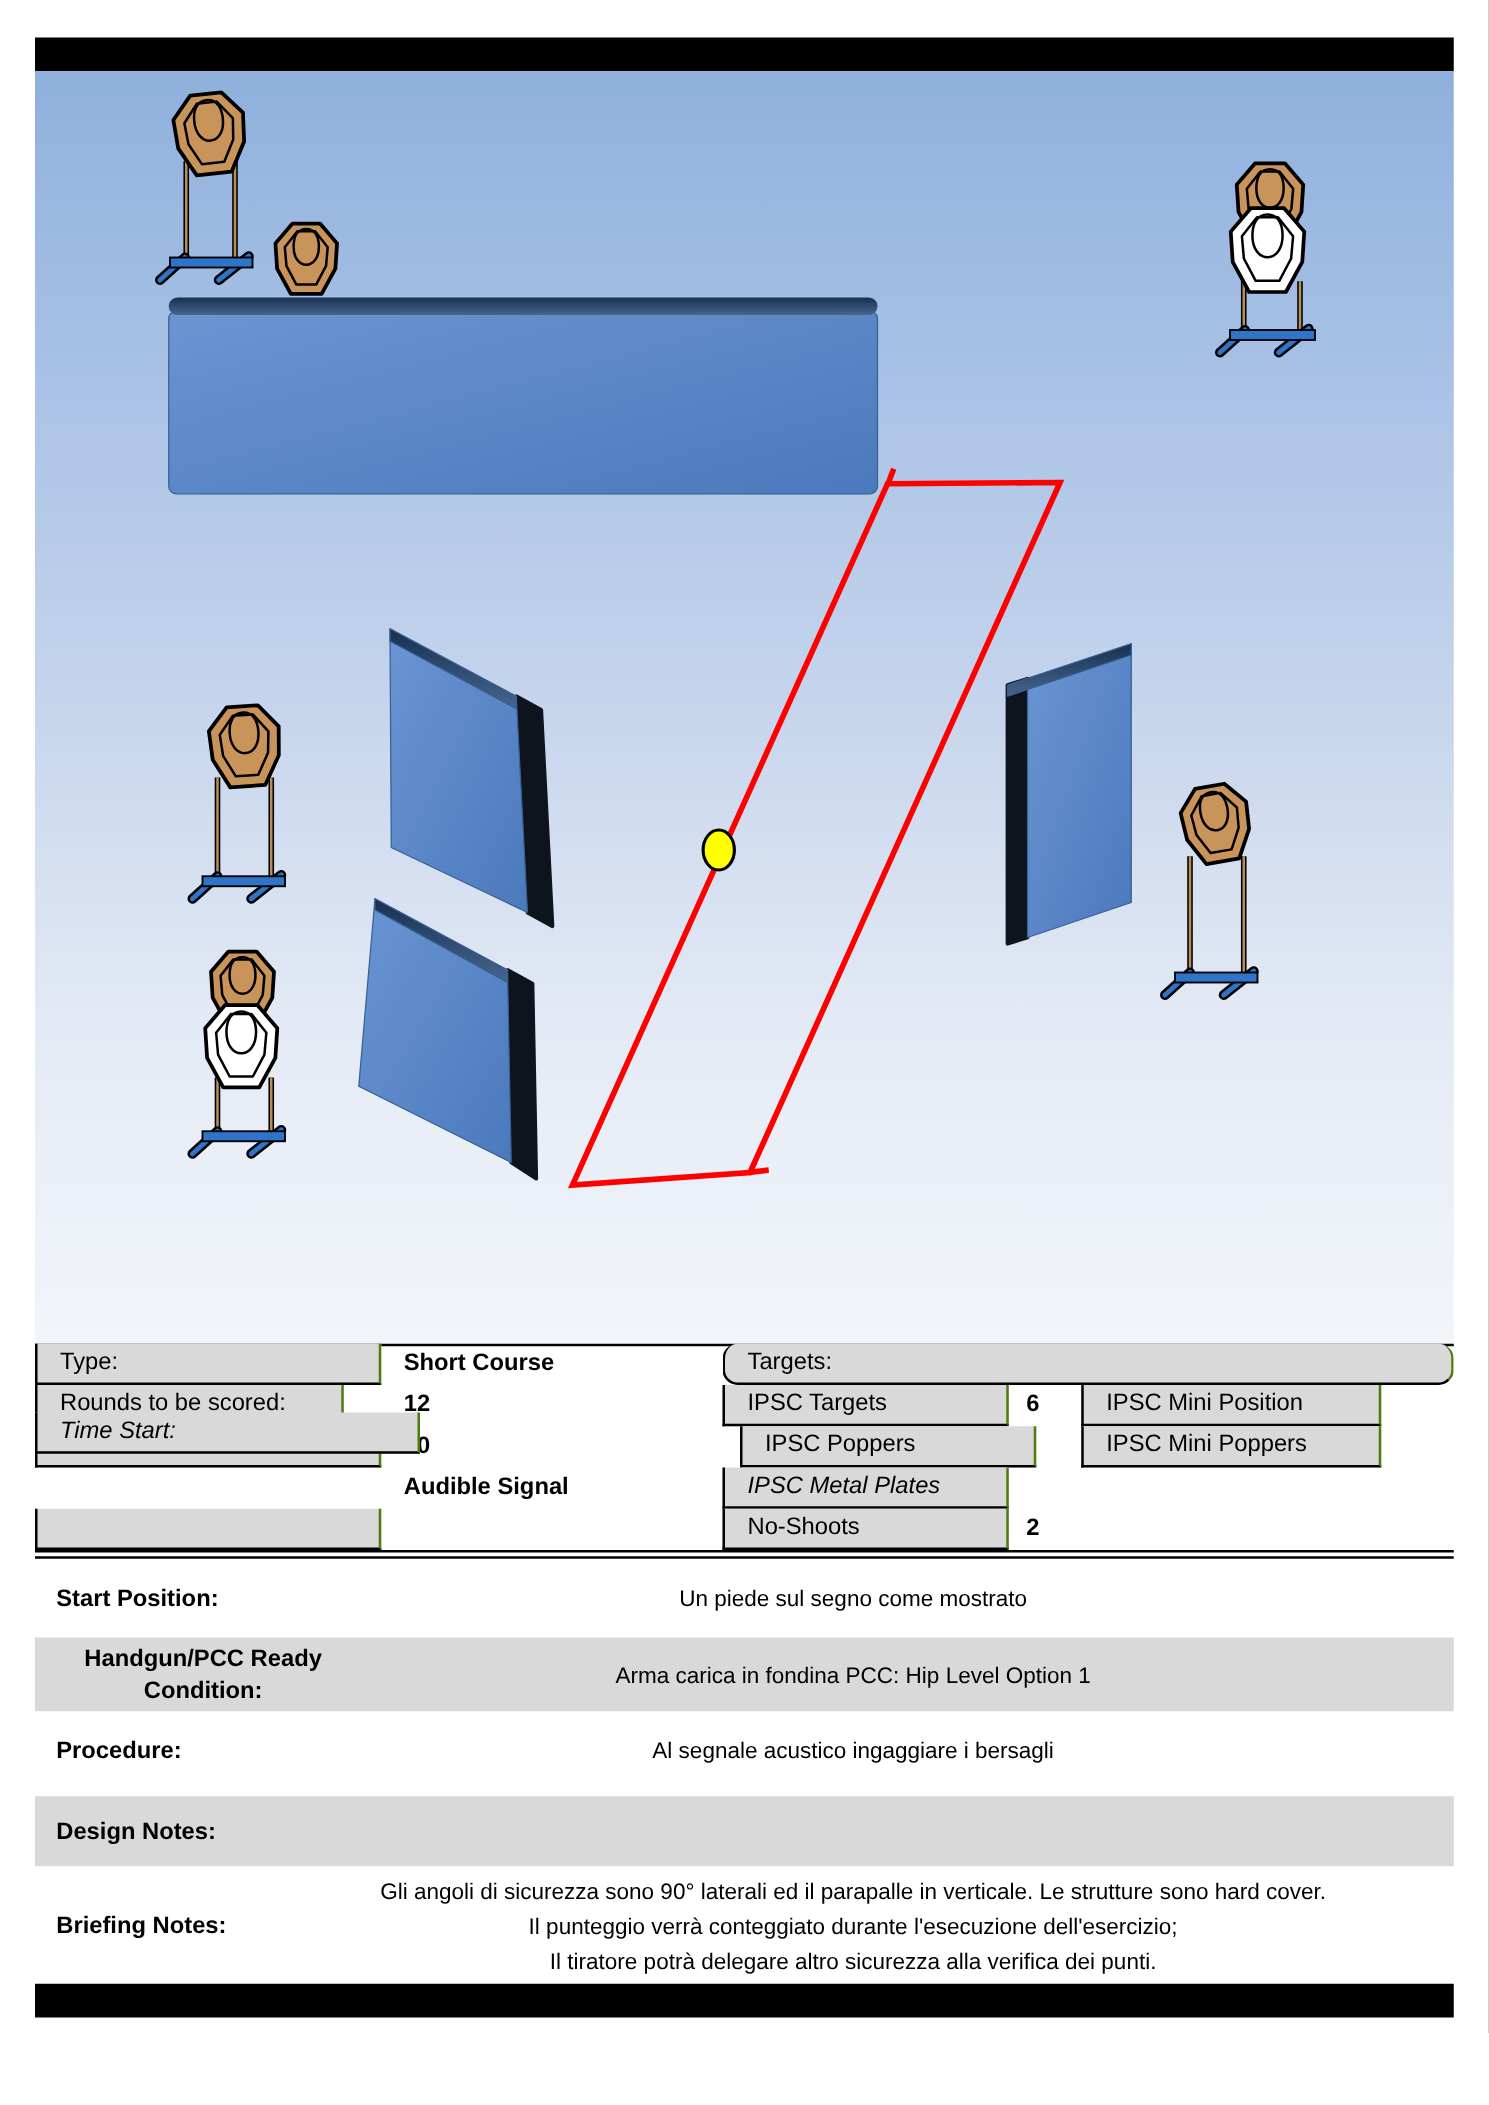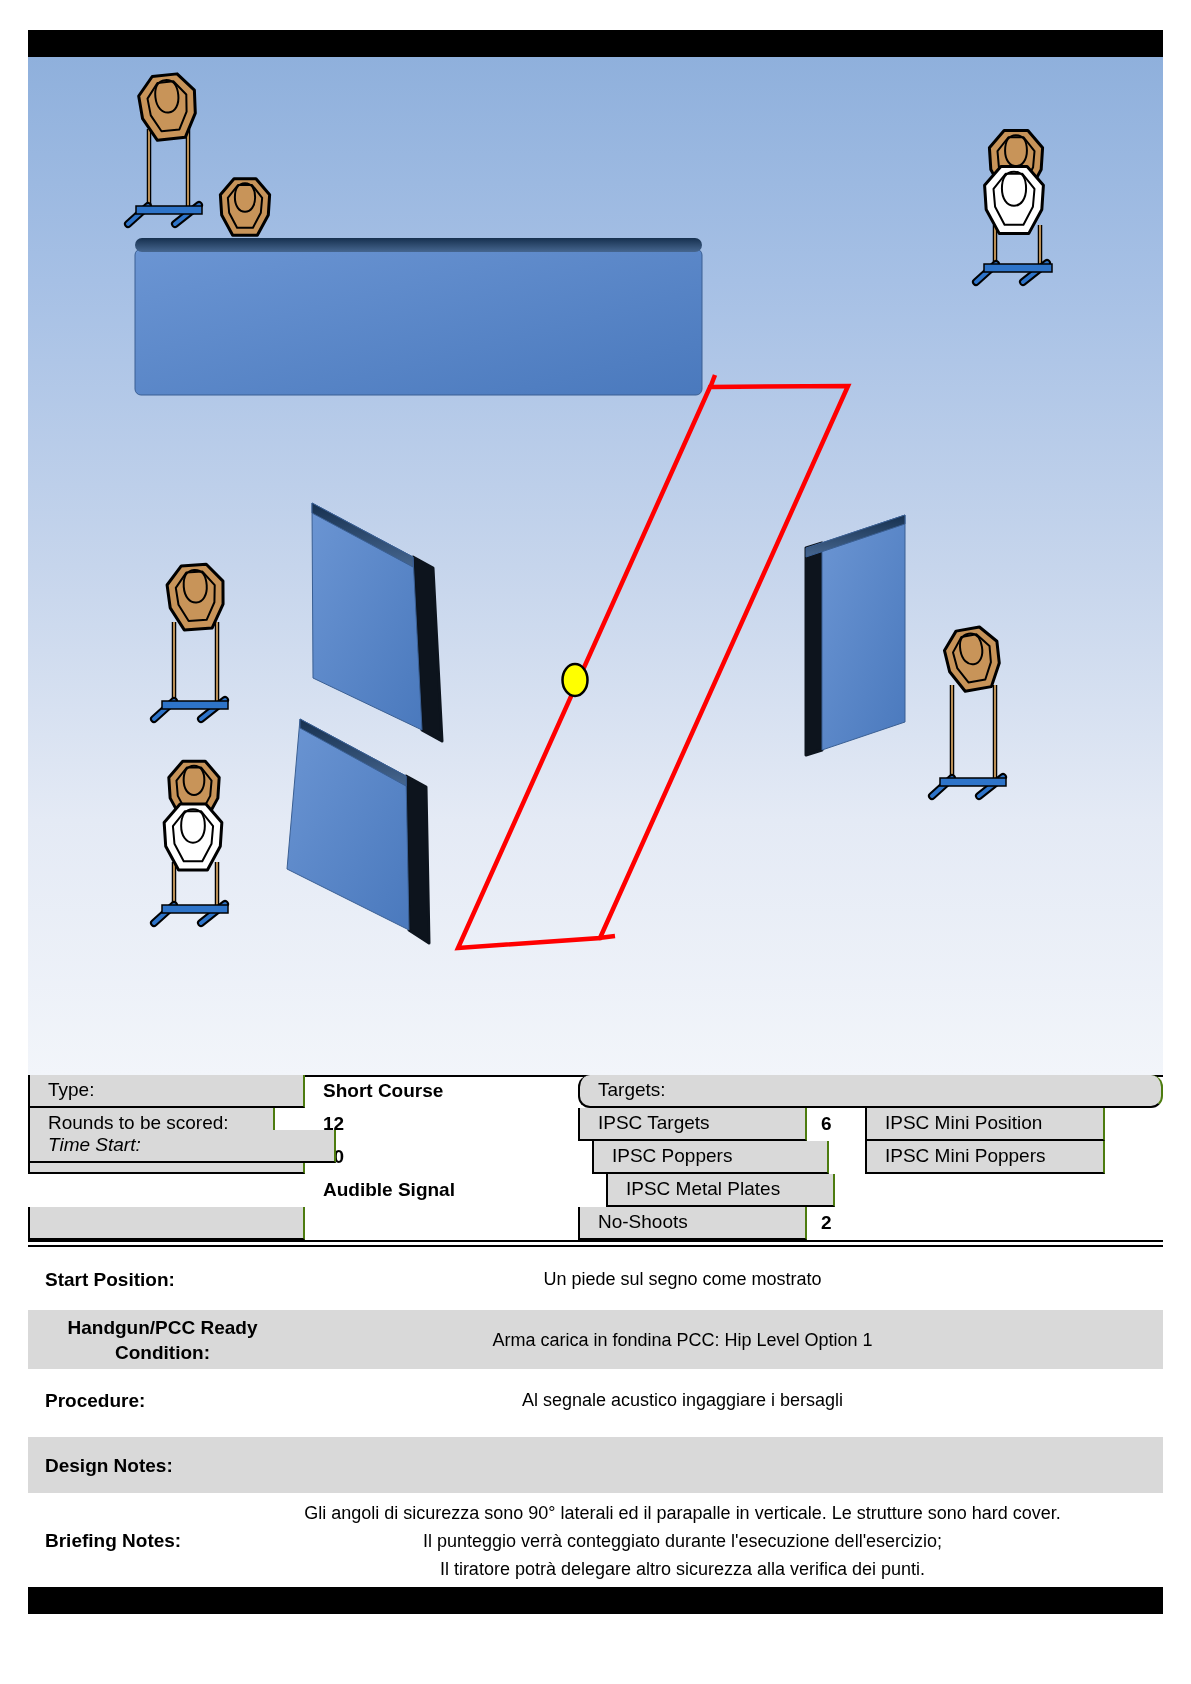--- a/index.html
+++ b/index.html
@@ -185,21 +185,21 @@
   <div class="cell gray pad bL bR bB" style="left:578px;top:1108px;width:229px;height:33px;">IPSC Targets</div>
   <div class="cell pad bold" style="left:807px;top:1108px;width:58px;height:33px;padding-left:14px;">6</div>
   <div class="cell gray pad bL bR bB" style="left:865px;top:1108px;width:240px;height:33px;">IPSC Mini Position</div>
   <div class="cell pad bold" style="left:1105px;top:1108px;width:58px;height:33px;padding-left:14px;"></div>
 
   <div class="cell gray pad bL bR bB" style="left:578px;top:1141px;width:237px;height:33px;margin-left:14px;">IPSC Poppers</div>
   <div class="cell pad bold" style="left:807px;top:1141px;width:58px;height:33px;padding-left:14px;"></div>
   <div class="cell gray pad bL bR bB" style="left:865px;top:1141px;width:240px;height:33px;">IPSC Mini Poppers</div>
   <div class="cell pad bold" style="left:1105px;top:1141px;width:58px;height:33px;padding-left:14px;"></div>
 
-  <div class="cell gray pad bL bR bB" style="left:606px;top:1174px;width:229px;height:33px;">IPSC Metal Plates</div>
+  <div class="cell gray pad bL bR bB" style="left:578px;top:1174px;width:229px;height:33px;font-style:italic;">IPSC Metal Plates</div>
   <div class="cell pad bold" style="left:807px;top:1174px;width:58px;height:33px;padding-left:14px;"></div>
 
   <div class="cell gray pad bL bR bB" style="left:578px;top:1207px;width:229px;height:33px;">No-Shoots</div>
   <div class="cell pad bold" style="left:807px;top:1207px;width:58px;height:33px;padding-left:14px;">2</div>
 
   <div class="dblline"></div>
 
   <div class="detail-row" style="top:1252px;height:54px;">
     <div class="detail-label">Start Position:</div>
     <div class="detail-value">Un piede sul segno come mostrato</div>

